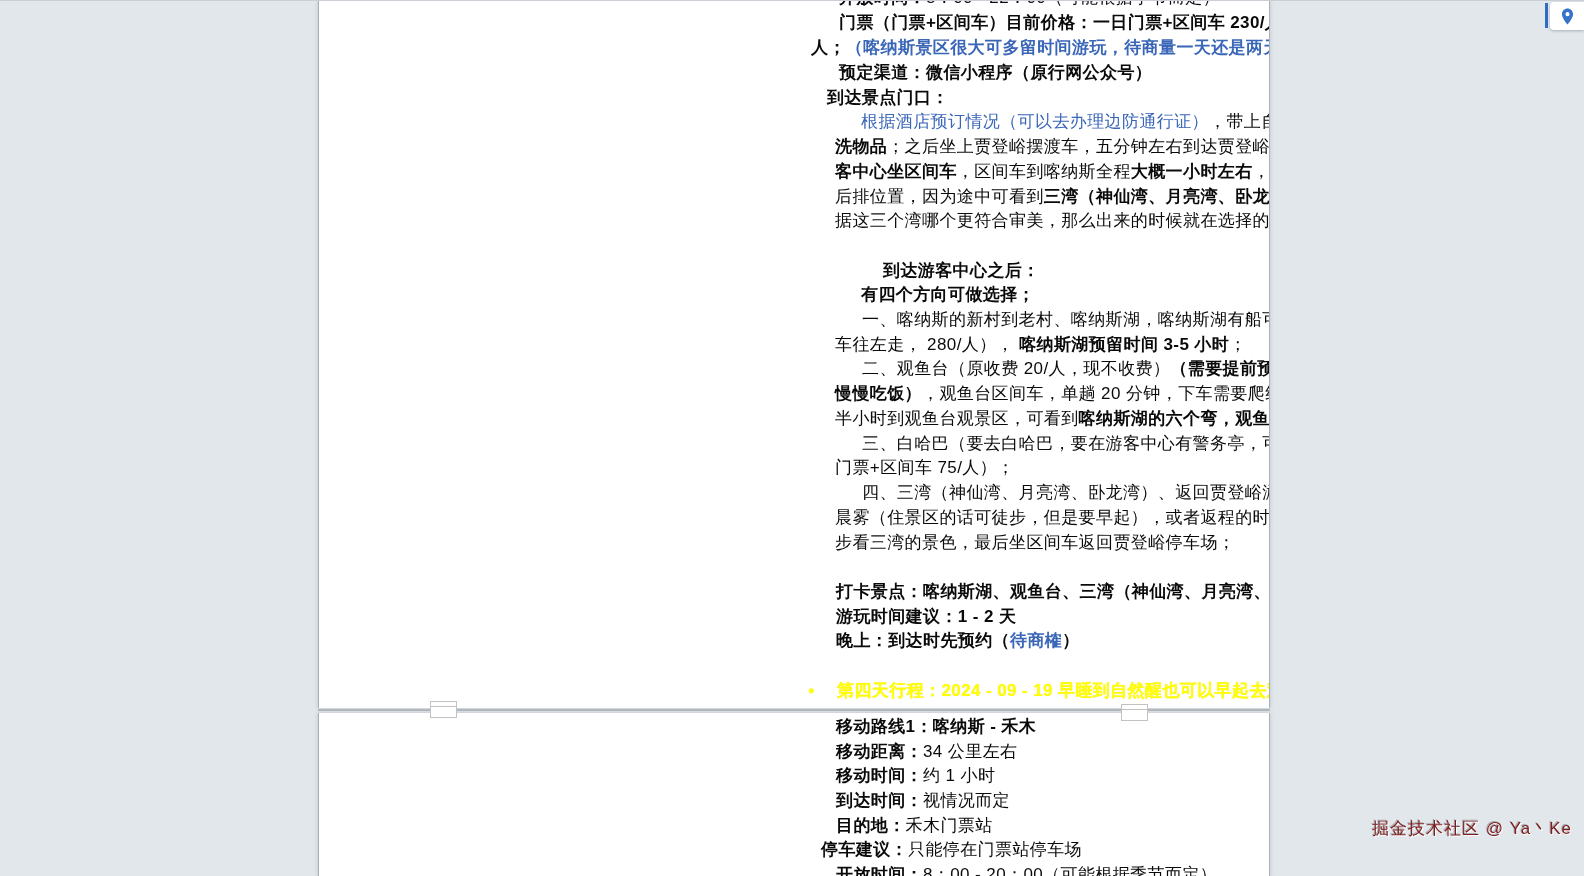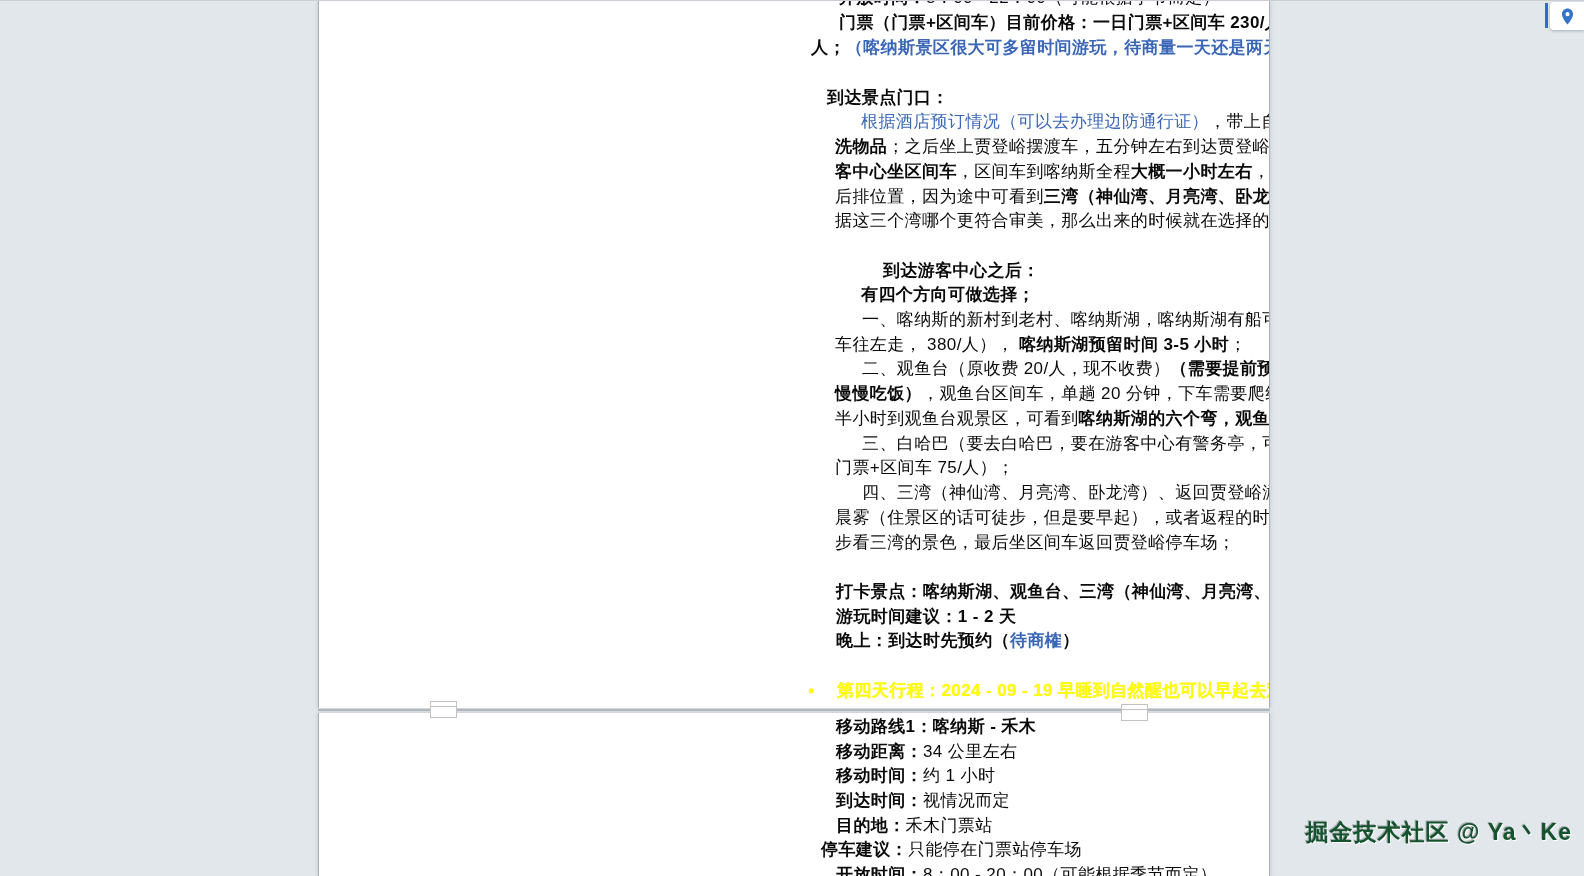--- a/index.html
+++ b/index.html
@@ -38,42 +38,43 @@
   .seg-dot{color:#ffff00;font-size:11px;margin-right:22px;vertical-align:2px;text-shadow:0 0 1px rgba(230,200,0,.6);}
   #map-button-bar{
     position:absolute;top:2px;right:36px;width:3px;height:25px;background:#2e6fc3;
   }
   #map-button{
     position:absolute;top:1px;right:0;width:34px;height:28px;background:#ffffff;
     border-radius:4px 0 0 4px;box-shadow:0 1px 3px rgba(60,70,90,.35);
     display:flex;align-items:center;justify-content:center;cursor:pointer;
   }
   #watermark{
-    position:absolute;right:12px;top:816px;font-size:23px;font-weight:700;
-    color:#14532d;letter-spacing:1px;
+    position:absolute;right:12px;top:816px;font-size:17px;font-weight:400;
+    color:#7f1d1d;letter-spacing:1px;
     text-shadow:-1px -1px 0 #a9adb2, 1px 1px 0 #ffffff;
   }
 </style>
 </head>
 <body>
 
 <div id="page-1" class="page">
     <div class="line" style="left: 520px; top: -14px;"><span class="seg-b">开放时间：</span><span class="seg-n">8：00 - 22：00（可能根据季节而定）</span></div>
     <div class="line" style="left: 520px; top: 11px;"><span class="seg-b">门票（门票+区间车）目前价格：一日门票+区间车 230/人；两日门票+区间车 270/</span></div>
     <div class="line" style="left: 492px; top: 36px;"><span class="seg-b">人；</span><span class="seg-bb">（喀纳斯景区很大可多留时间游玩，待商量一天还是两天）</span></div>
+    <div class="line" style="left: 520px; top: 61px;"><span class="seg-b">预定渠道：微信小程序（原行网公众号）</span></div>
     <div class="line" style="left: 508px; top: 86px;"><span class="seg-b">到达景点门口：</span></div>
     <div class="line" style="left: 542px; top: 110px;"><span class="seg-bl">根据酒店预订情况（可以去办理边防通行证）</span><span class="seg-n">，带上自己的</span></div>
     <div class="line" style="left: 516px; top: 135px;"><span class="seg-b">洗物品</span><span class="seg-n">；之后坐上贾登峪摆渡车，五分钟左右到达贾登峪门票站，进入贾登峪到</span></div>
     <div class="line" style="left: 516px; top: 160px;"><span class="seg-b">客中心坐区间车</span><span class="seg-n">，区间车到喀纳斯全程</span><span class="seg-b">大概一小时左右</span><span class="seg-n">，上车后可选择坐在司机</span></div>
     <div class="line" style="left: 516px; top: 185px;"><span class="seg-n">后排位置，因为途中可看到</span><span class="seg-b">三湾（神仙湾、月亮湾、卧龙湾）</span></div>
     <div class="line" style="left: 516px; top: 209px;"><span class="seg-n">据这三个湾哪个更符合审美，那么出来的时候就在选择的选项中多做停留；</span></div>
     <div class="line" style="left: 516px; top: 259px; margin-left: 48px;"><span class="seg-b">到达游客中心之后：</span></div>
     <div class="line" style="left: 542px; top: 283px;"><span class="seg-b">有四个方向可做选择；</span></div>
     <div class="line" style="left: 543px; top: 308px;"><span class="seg-n">一、喀纳斯的新村到老村、喀纳斯湖，喀纳斯湖有船可在船上看景、有漂流（下</span></div>
-    <div class="line" style="left: 516px; top: 333px;"><span class="seg-n">车往左走，  380/人）， </span><span class="seg-b">喀纳斯湖预留时间 3-5 小时</span><span class="seg-n">；</span></div>
+    <div class="line" style="left: 516px; top: 333px;"><span class="seg-n">车往左走，  280/人）， </span><span class="seg-b">喀纳斯湖预留时间 3-5 小时</span><span class="seg-n">；</span></div>
     <div class="line" style="left: 543px; top: 357px;"><span class="seg-n">二、观鱼台（原收费 20/人，现不收费）</span><span class="seg-b">（需要提前预约，到达时先预约，在</span></div>
     <div class="line" style="left: 516px; top: 382px;"><span class="seg-b">慢慢吃饭）</span><span class="seg-n">，观鱼台区间车，单趟 20 分钟，下车需要爬约 </span></div>
     <div class="line" style="left: 516px; top: 407px;"><span class="seg-n">半小时到观鱼台观景区，可看到</span><span class="seg-b">喀纳斯湖的六个弯，观鱼台预留时间 2 小时左右</span></div>
     <div class="line" style="left: 543px; top: 432px;"><span class="seg-n">三、白哈巴（要去白哈巴，要在游客中心有警务亭，可以去办理边防通行证，</span></div>
     <div class="line" style="left: 516px; top: 456px;"><span class="seg-n">门票+区间车 75/人）；</span></div>
     <div class="line" style="left: 543px; top: 481px;"><span class="seg-n">四、三湾（神仙湾、月亮湾、卧龙湾）、返回贾登峪游客中心的。神仙湾可看</span></div>
     <div class="line" style="left: 516px; top: 506px;"><span class="seg-n">晨雾（住景区的话可徒步，但是要早起），或者返程的时候再月亮湾提前下车，徒</span></div>
     <div class="line" style="left: 516px; top: 531px;"><span class="seg-n">步看三湾的景色，最后坐区间车返回贾登峪停车场；</span></div>
     <div class="line" style="left: 517px; top: 580px;"><span class="seg-b">打卡景点：喀纳斯湖、观鱼台、三湾（神仙湾、月亮湾、月亮湾）</span></div>
     <div class="line" style="left: 517px; top: 605px;"><span class="seg-b">游玩时间建议：1 - 2 天</span></div>

